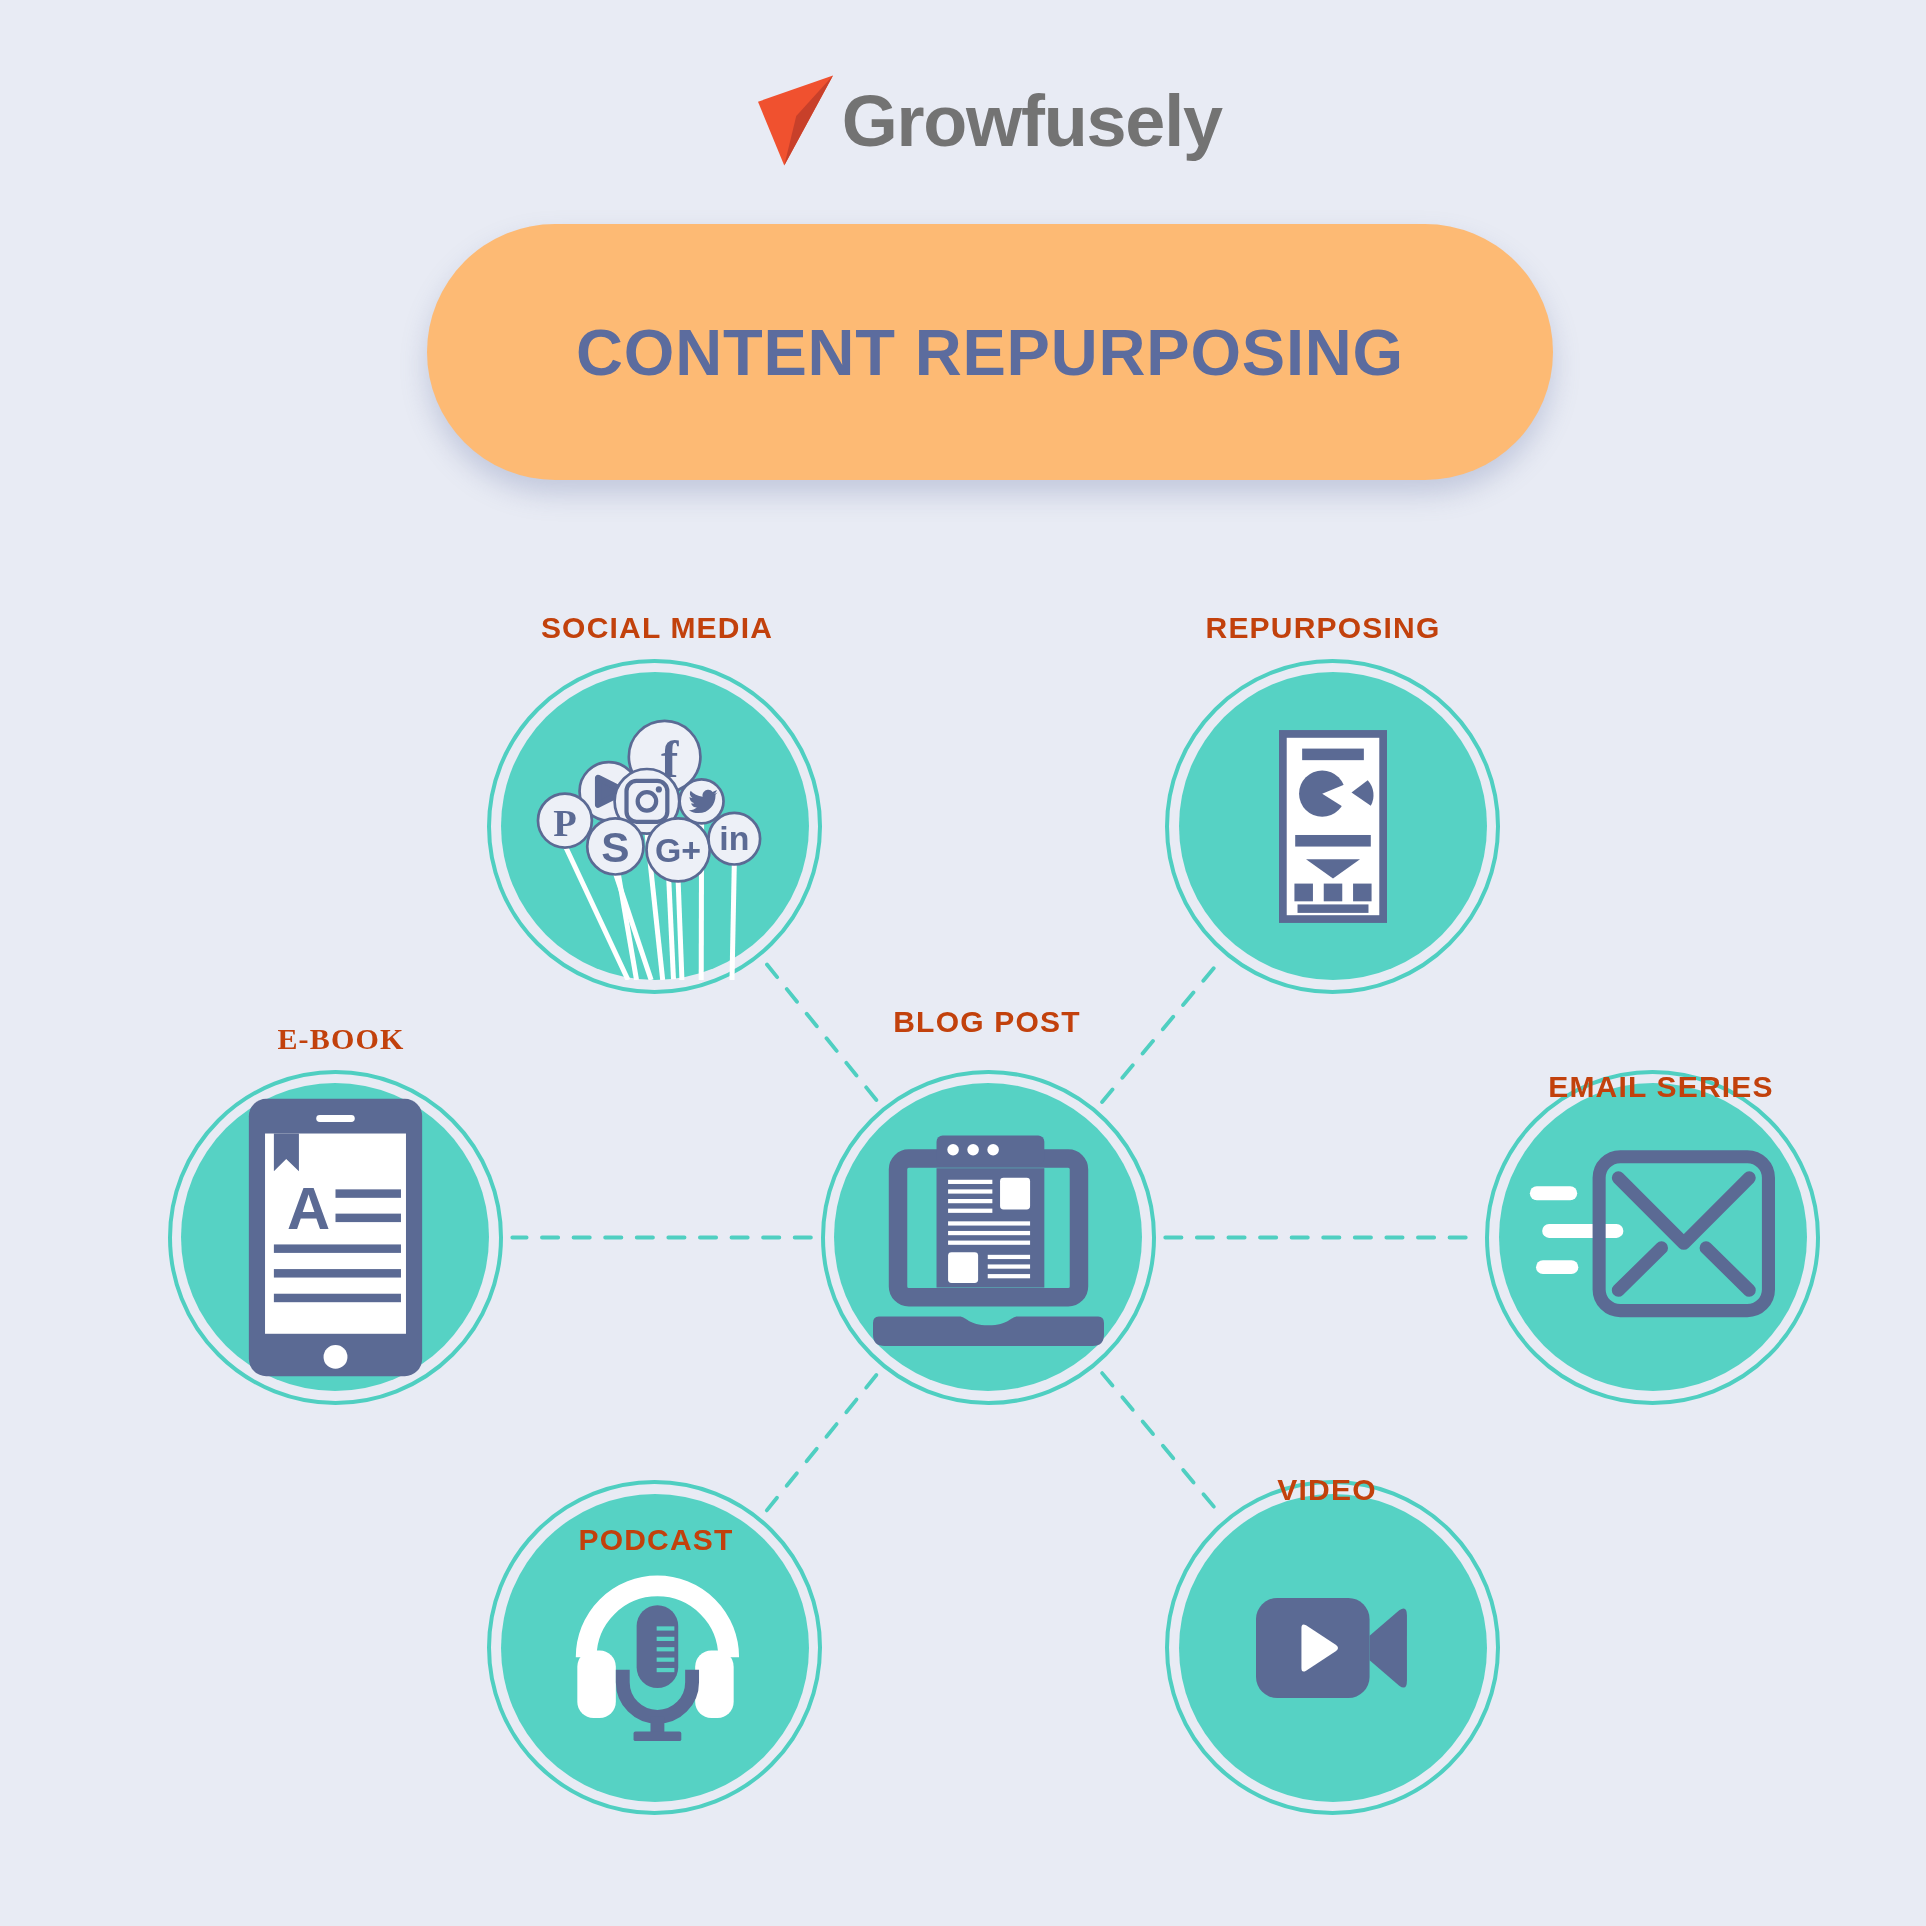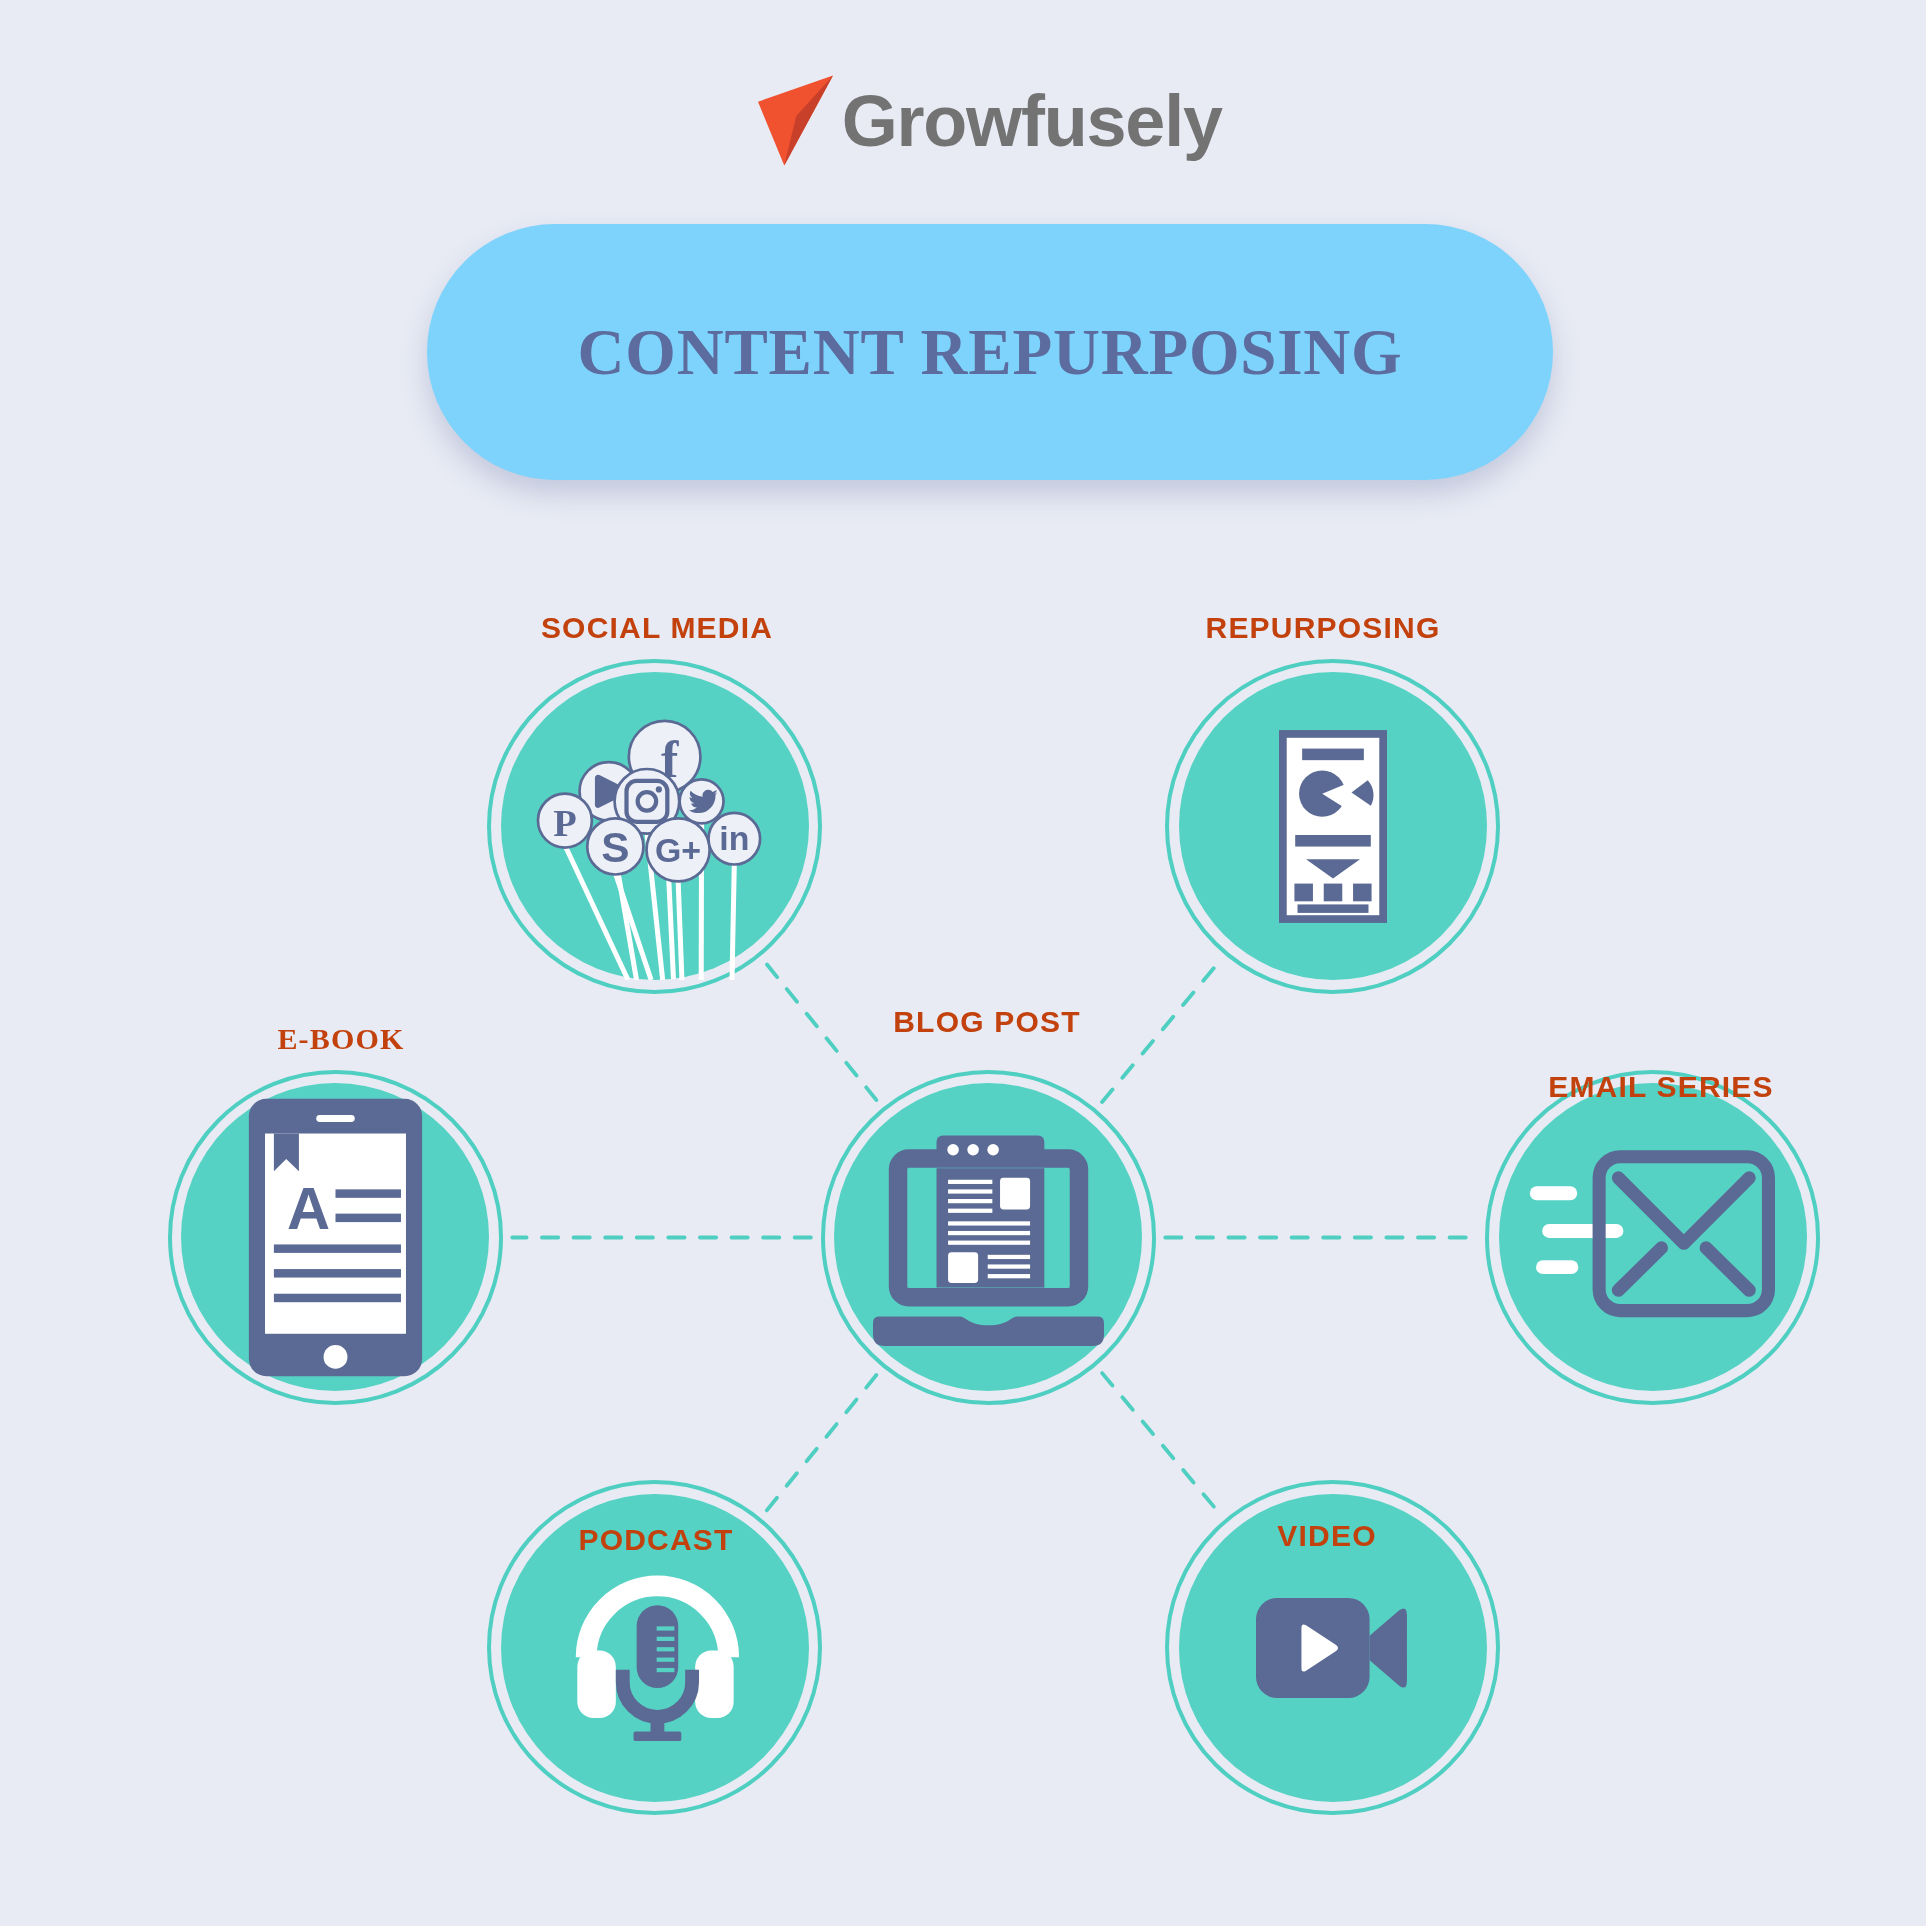--- a/index.html
+++ b/index.html
@@ -15,25 +15,24 @@
   .logo-row{
     position:absolute;top:75px;left:0;width:100%;
     display:flex;justify-content:center;align-items:center;gap:8.5px;
     z-index:5;
   }
   .logo-text{
     font-size:72px;font-weight:bold;color:#737373;letter-spacing:-1.2px;
   }
   .title-pill{
     position:absolute;left:427px;top:224px;width:1126px;height:256px;
-    background:#7dd3fc;border-radius:128px;
+    background:#fdba74;border-radius:128px;
     box-shadow:0 14px 27px rgba(109,123,170,0.30);
     display:flex;align-items:center;justify-content:center;
     z-index:4;
-    font-family:Liberation Serif, serif;
   }
   .title-text{
     font-size:65px;font-weight:bold;color:#5C6C9E;letter-spacing:0.8px;white-space:nowrap;
   }
   
   .connector-layer{position:absolute;left:0;top:0;z-index:1;}
   
   .node-ring{
     position:absolute;width:327px;height:327px;border-radius:50%;
     border:4.2px solid #4FCFC1;z-index:2;
@@ -77,21 +76,21 @@
   <div class="title-pill">
     <span class="title-text">CONTENT REPURPOSING</span>
   </div>
 
   <div class="node-label" style="left:657px;top:628px;">SOCIAL MEDIA</div>
   <div class="node-label" style="left:1323px;top:628px;">REPURPOSING</div>
   <div class="node-label" style="left:341px;top:1039px;font-family:Liberation Serif, serif;">E-BOOK</div>
   <div class="node-label" style="left:987px;top:1022px;">BLOG POST</div>
   <div class="node-label" style="left:1661px;top:1039px;margin-top:48px;">EMAIL SERIES</div>
   <div class="node-label" style="left:656px;top:1540px;">PODCAST</div>
-  <div class="node-label" style="left:1327px;top:1536px;">VIDEO</div>
+  <div class="node-label" style="left:1327px;top:1490px;">VIDEO</div>
 
   <div class="node-ring" style="left:487px;top:659px;"></div>
   <div class="node-ring" style="left:1165px;top:659px;"></div>
   <div class="node-ring" style="left:168px;top:1070px;"></div>
   <div class="node-ring" style="left:821px;top:1070px;"></div>
   <div class="node-ring" style="left:1485px;top:1070px;"></div>
   <div class="node-ring" style="left:487px;top:1480px;"></div>
   <div class="node-ring" style="left:1165px;top:1480px;"></div>
 
   <div class="node-disc" style="left:501px;top:672px;">

